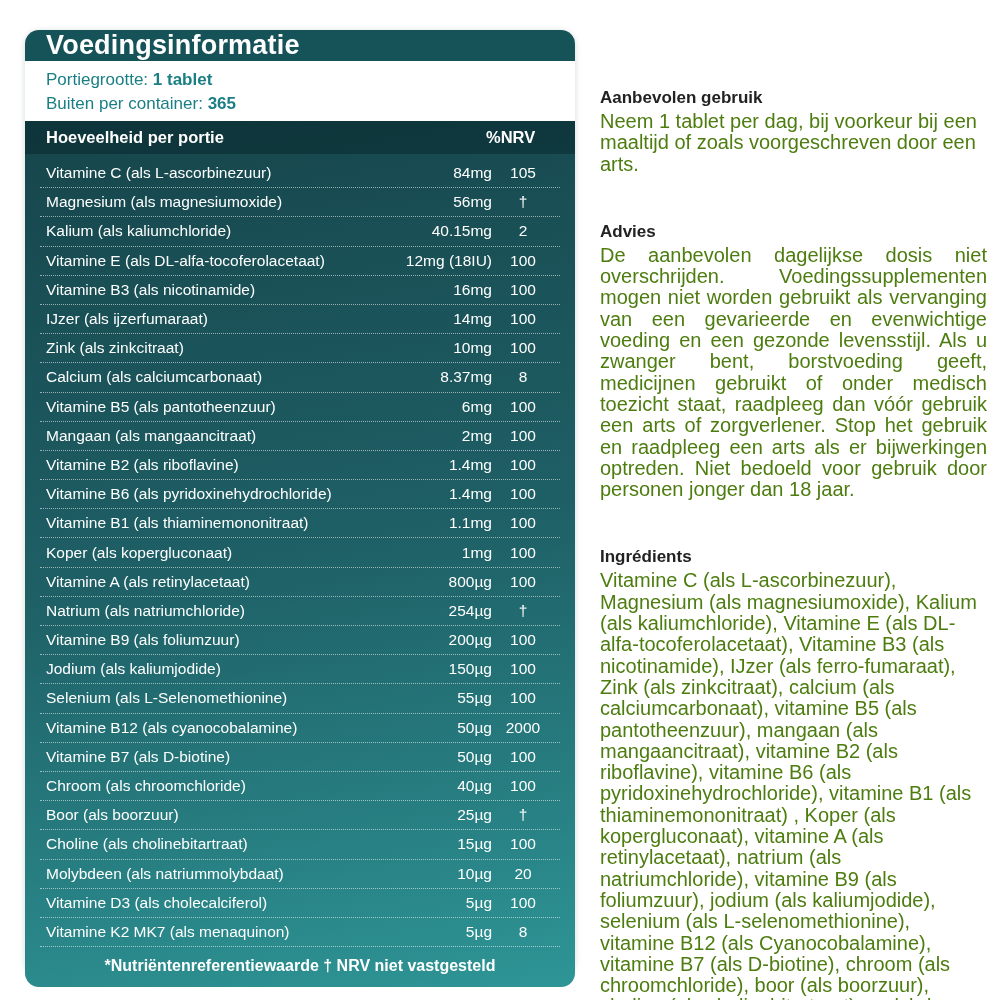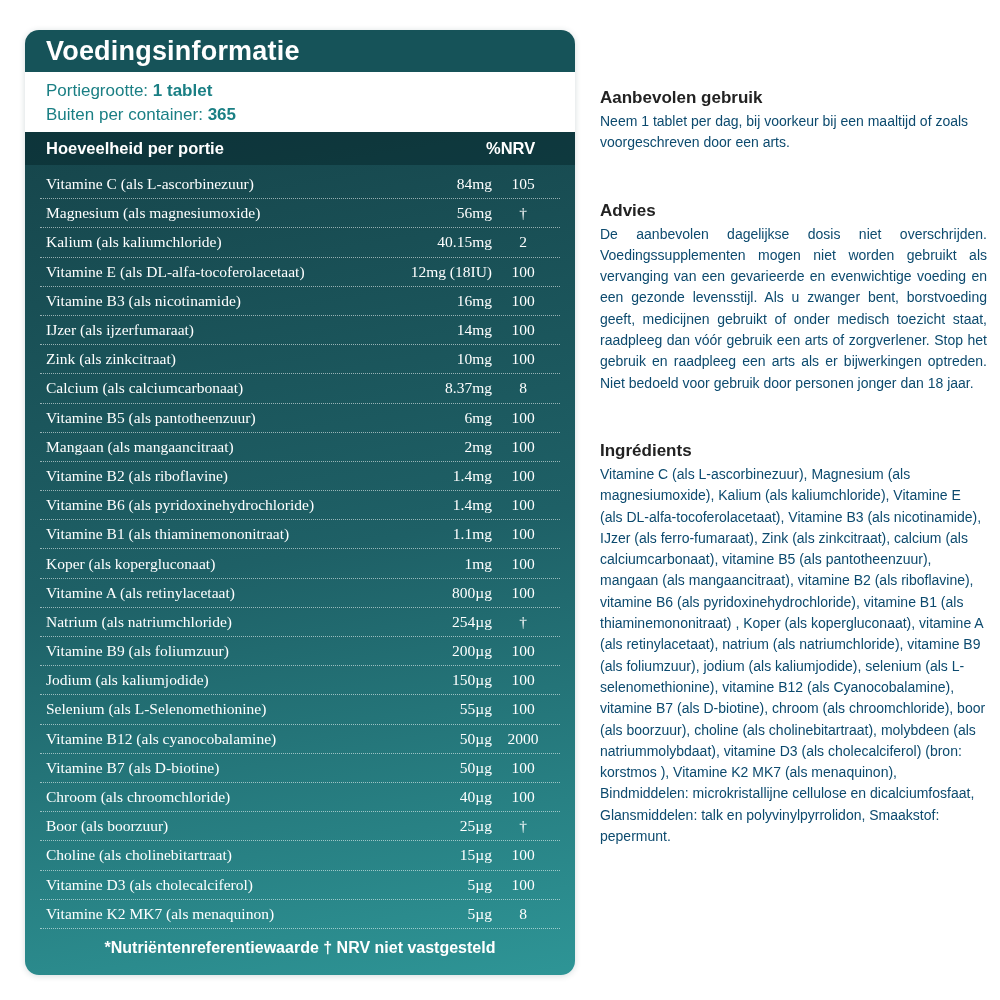--- a/index.html
+++ b/index.html
@@ -64,21 +64,20 @@
   .thead .h-nrv { width: 62px; margin-right: 6px; }
 
   .rows { padding: 5px 15px 0 15px; }
   .row {
     height: 28.2px;
     display: flex; align-items: center;
     border-bottom: 1px dotted rgba(255,255,255,0.55);
     padding: 0 6px;
     color: #ffffff;
     font-size: 15.5px;
-    font-family: Liberation Serif, serif;
   }
   .row .nm { flex: 1; white-space: nowrap; }
   .row .amt { width: 108px; text-align: right; white-space: nowrap; }
   .row .nrv { width: 62px; text-align: center; }
 
   .footnote {
     color: #ffffff;
     font-size: 16px;
     font-weight: 600;
     text-align: center;
@@ -94,24 +93,24 @@
   }
   .section { margin-bottom: 47px; }
   .section:last-child { margin-bottom: 0; }
   .section .heading {
     font-size: 17px;
     font-weight: bold;
     color: #222222;
     margin: 0 0 3px 0;
   }
   .section .body {
-    font-size: 14px;
+    font-size: 20px;
     line-height: 21.3px;
     margin: 0;
-    color: #0c4a6e;
+    color: #4d7c0f;
   }
   
   .section:nth-child(2) .body,
   .section:nth-child(4) .body { text-align: justify; }
 </style>
 </head>
 <body>
 
 <div class="page">
 
@@ -267,20 +266,25 @@
     <span class="amt">25µg</span>
     <span class="nrv">†</span>
   </div>
 
   <div class="row">
     <span class="nm">Choline (als cholinebitartraat)</span>
     <span class="amt">15µg</span>
     <span class="nrv">100</span>
   </div>
 
+  <div class="row">
+    <span class="nm">Molybdeen (als natriummolybdaat)</span>
+    <span class="amt">10µg</span>
+    <span class="nrv">20</span>
+  </div>
 
   <div class="row">
     <span class="nm">Vitamine D3 (als cholecalciferol)</span>
     <span class="amt">5µg</span>
     <span class="nrv">100</span>
   </div>
 
   <div class="row">
     <span class="nm">Vitamine K2 MK7 (als menaquinon)</span>
     <span class="amt">5µg</span>

